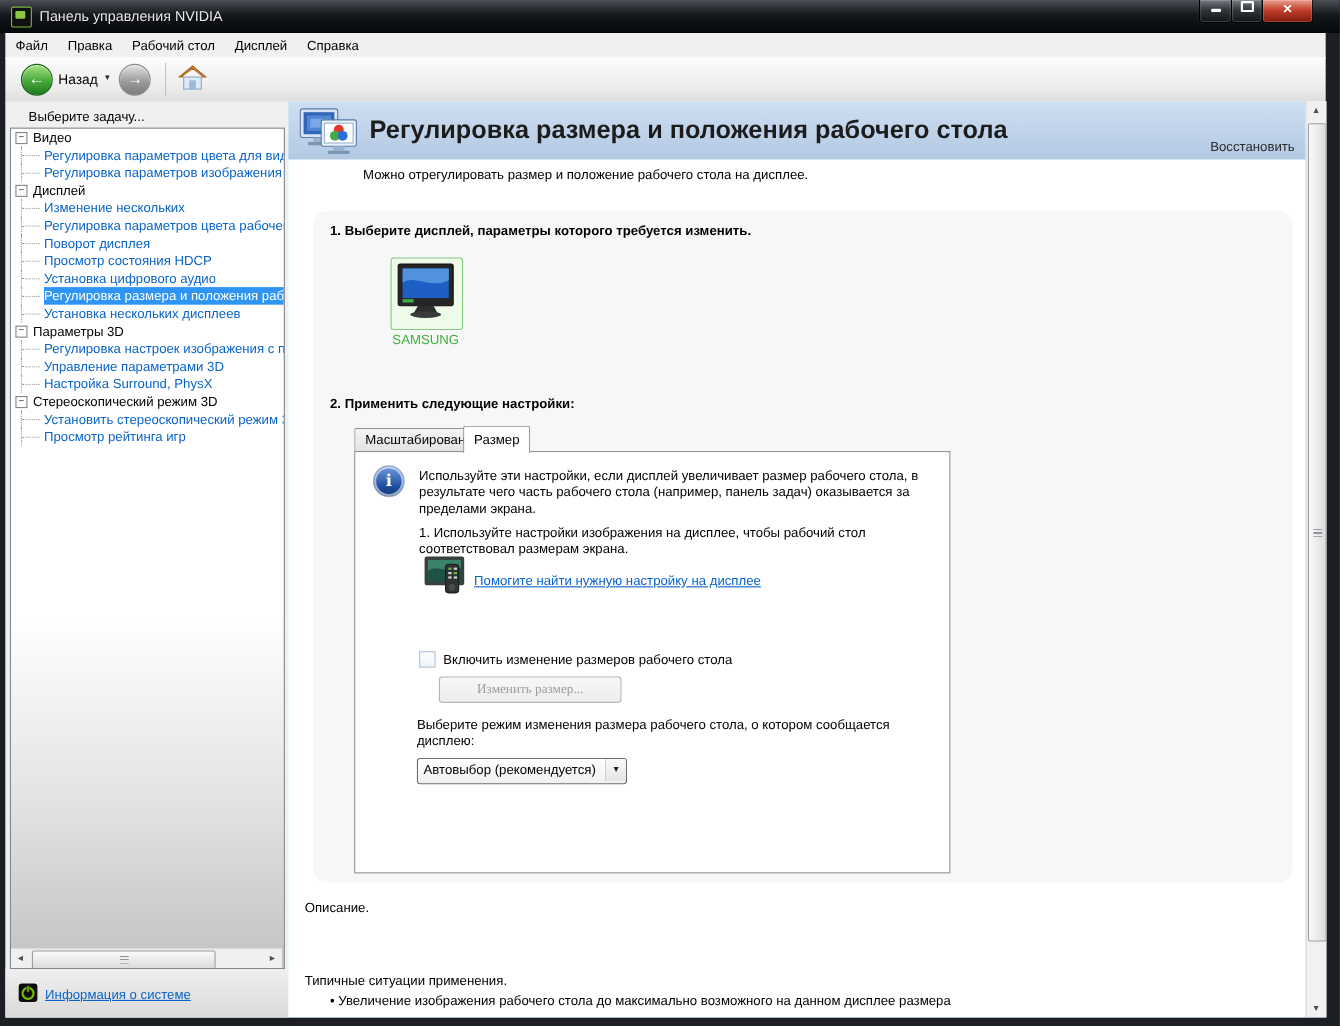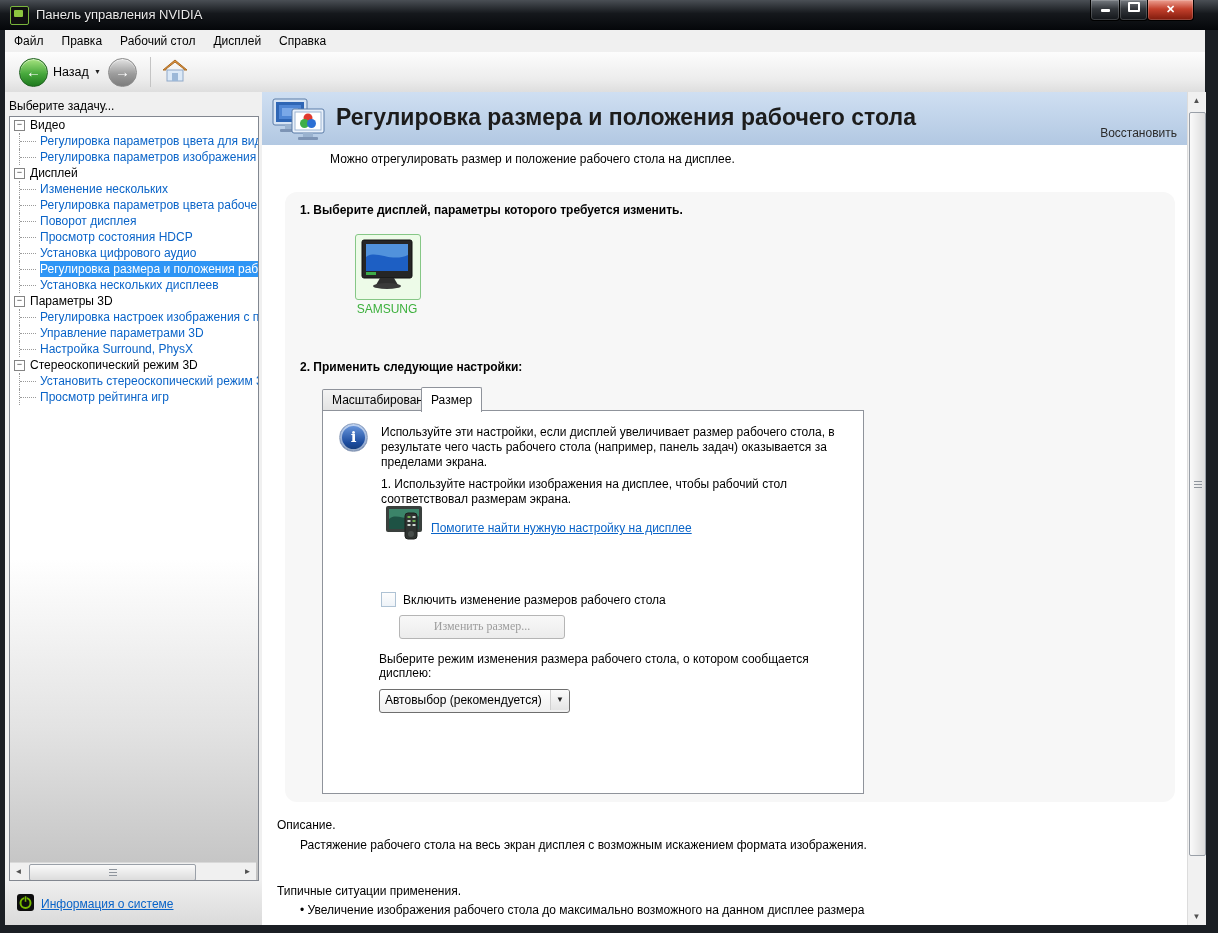--- a/index.html
+++ b/index.html
@@ -32,21 +32,21 @@
   #btn-back{left:14px;top:6px;background:linear-gradient(#a6e37f,#47a83c 55%,#1e7a1e);
     border:1px solid #1d611d;box-shadow:inset 0 1px 1px rgba(255,255,255,.6);}
   #back-label{position:absolute;left:48px;top:13px;font-size:12.5px;}
   #back-caret{position:absolute;left:89px;top:16px;font-size:7px;color:#222;}
   #btn-fwd{left:103px;top:6px;background:linear-gradient(#e3e3e3,#9c9c9c 55%,#7c7c7c);
     border:1px solid #8a8a8a;box-shadow:inset 0 1px 1px rgba(255,255,255,.6);}
   #tb-sep{position:absolute;left:145px;top:5px;width:1px;height:30px;background:#c4c4c4;}
   #btn-home{position:absolute;left:157px;top:7px;width:26px;height:25px;}
   
   #sidebar{position:absolute;left:0;top:62px;width:257px;height:833px;background:#f0f0f0;}
-  #task-header{position:absolute;left:4px;top:7px;}
+  #task-header{position:absolute;left:21px;top:7px;}
   #treepanel{position:absolute;left:4px;top:24px;width:248px;height:763px;
     border:1px solid #828790;overflow:hidden;
     background:linear-gradient(#ffffff 0%,#ffffff 58%,#e3e3e3 80%,#c2c2c2 100%);}
   .trow{height:16px;line-height:16px;white-space:nowrap;display:flex;align-items:center;position:relative;}
   .trow.cat{padding-left:4px;}
   .exp{width:9px;height:9px;border:1px solid #848484;background:#fff;font-size:9px;line-height:7px;
     text-align:center;color:#333;margin-right:5px;flex:none;}
   .trow.child{padding-left:30px;}
   .trow.child::before{content:"";position:absolute;left:9px;top:0;bottom:0;border-left:1px dotted #9a9a9a;}
   .trow.child::after{content:"";position:absolute;left:10px;top:8px;width:16px;border-top:1px dotted #9a9a9a;}
@@ -324,21 +324,20 @@
         </div>
         <div id="resize-btn">Изменить размер...</div>
         <div id="mode-label">Выберите режим изменения размера рабочего стола, о котором сообщается дисплею:</div>
         <div id="dropdown">
           <span>Автовыбор (рекомендуется)</span>
           <span id="dd-arrow">▼</span>
         </div>
       </div>
 
       <div class="desc" id="desc-title">Описание.</div>
-      <div class="desc" id="desc-text">Растяжение рабочего стола на весь экран дисплея с возможным искажением формата изображения.</div>
       <div class="desc" id="usage-title">Типичные ситуации применения.</div>
       <div class="desc" id="usage-bullet">• Увеличение изображения рабочего стола до максимально возможного на данном дисплее размера</div>
     </div>
 
     <div id="vscroll">
       <div class="sbtn" id="vs-up">▲</div>
       <div id="vs-thumb">
           <div id="vs-grip"></div>
         </div>
       <div id="vs-down">▼</div>

